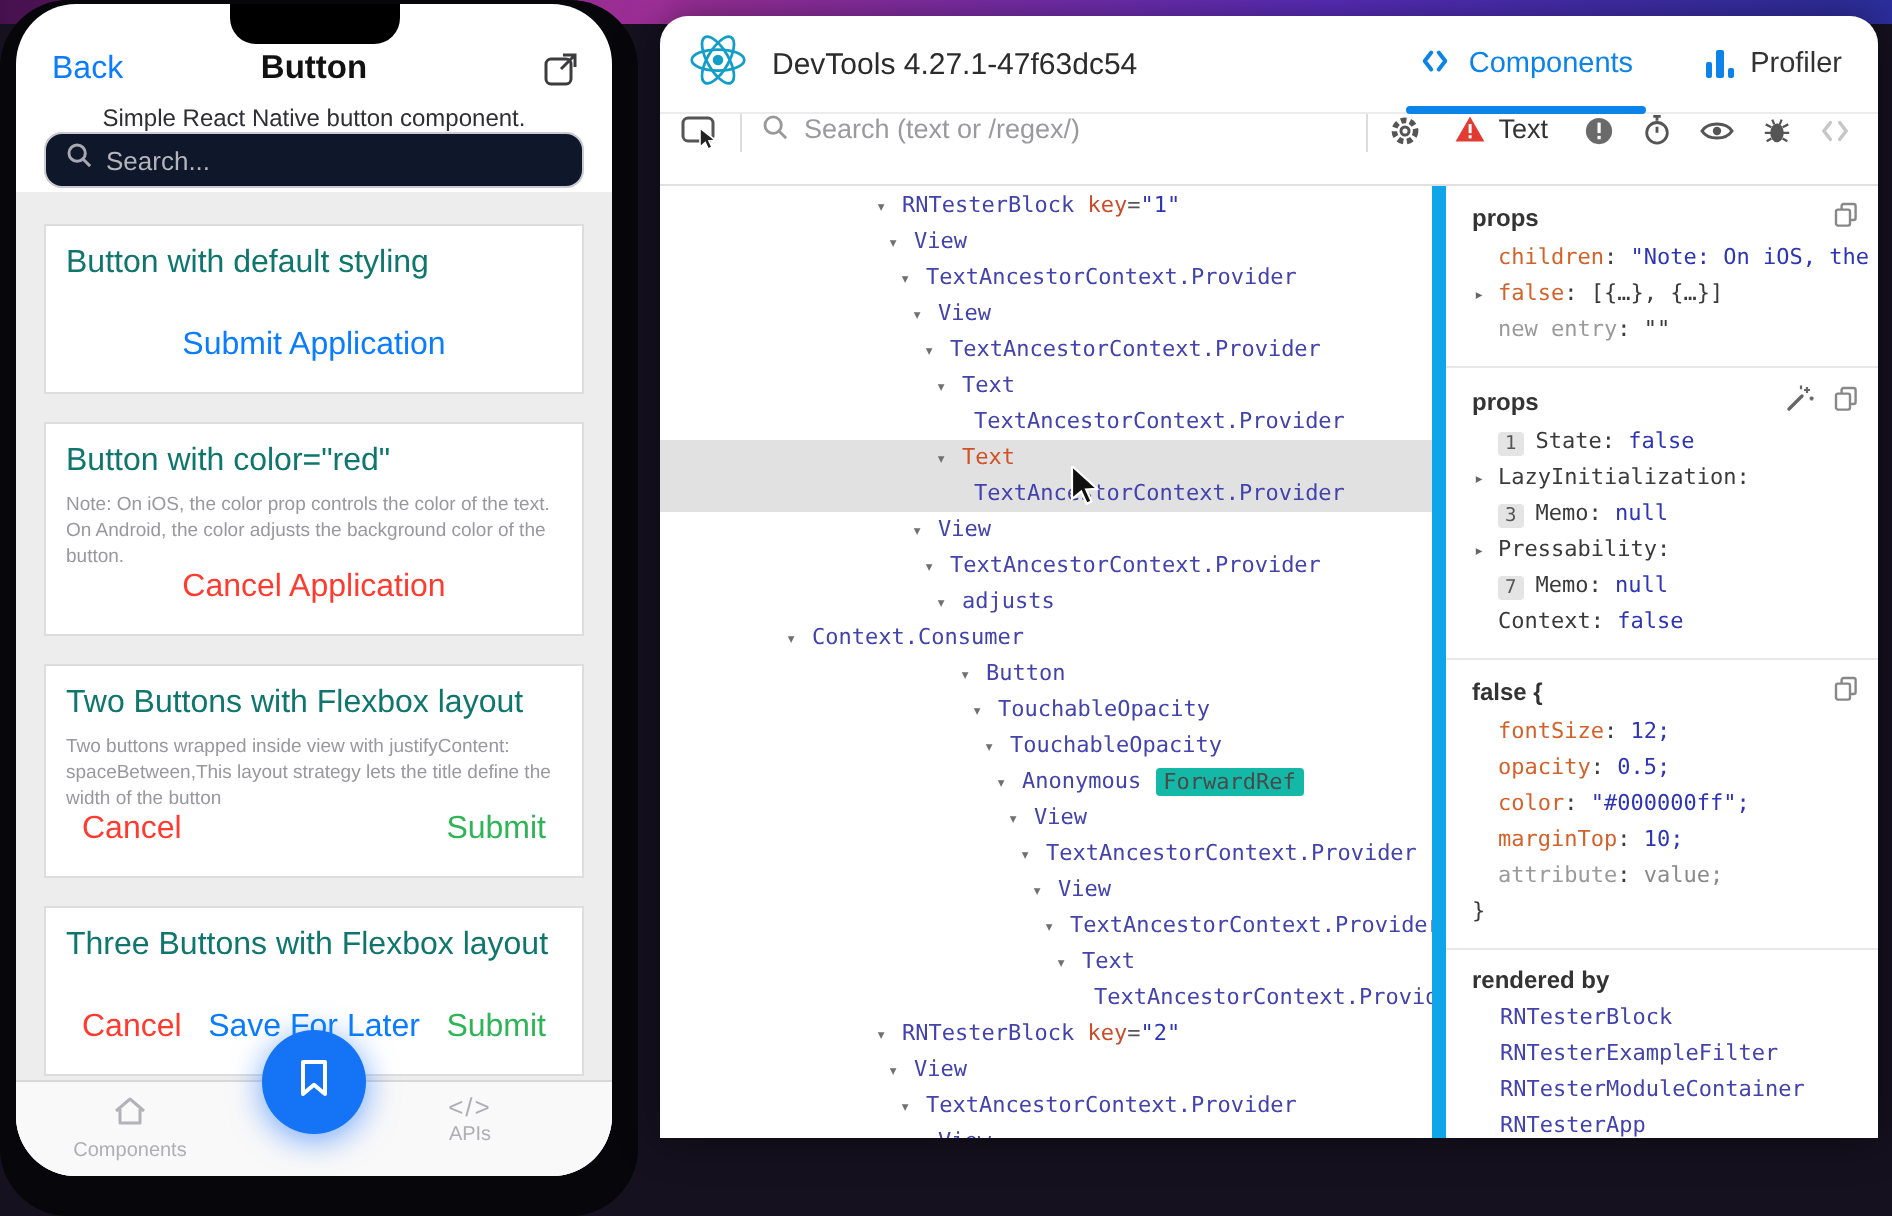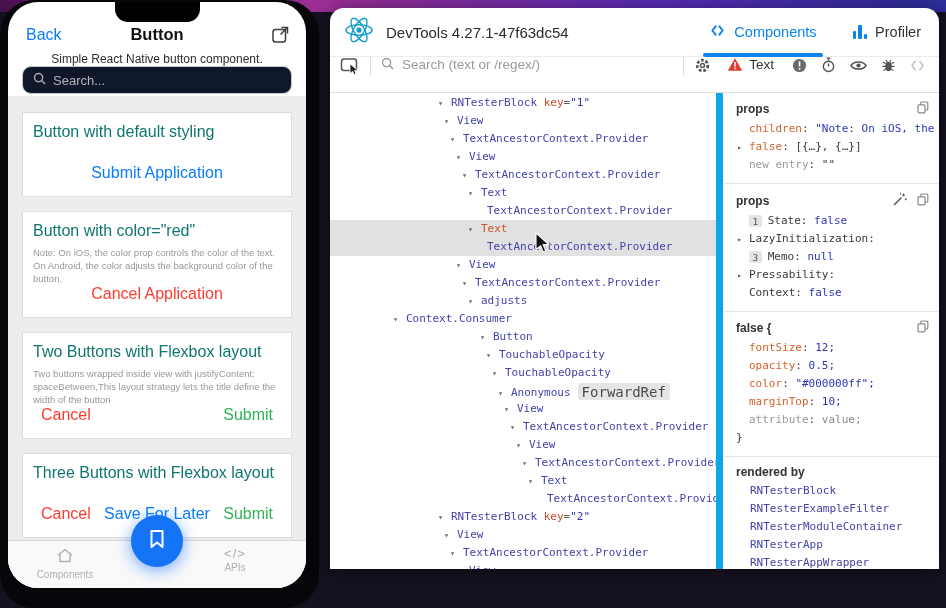--- a/index.html
+++ b/index.html
@@ -55,21 +55,21 @@
   .icgroup{display:flex;align-items:center;gap:14px;margin-left:18px;margin-right:4px}
   .dt-body{display:flex;height:511px}
   
   .tree{width:386px;overflow:hidden;font-family:"DejaVu Sans Mono",monospace;font-size:11px;padding-top:1px}
   .tree-row{height:18px;line-height:18px;white-space:nowrap}
   .tree-row.sel{background:#e1e1e1}
   .arrow{display:inline-block;width:13px;color:#707070;font-size:8.5px}
   .cname{color:#4343ad}
   .cname.orange{color:#cf5228}
   .attr{color:#cb4b2a}.attrval{color:#2d35b5}.eq{color:#555}
-  .badge{background:#e5e5e5;color:#4a4a4a;border-radius:2px;padding:0.5px 4px;font-size:14px;margin-left:7px}
+  .badge{background:#14b8a6;color:#4a4a4a;border-radius:2px;padding:0.5px 4px;font-size:11px;margin-left:7px}
   
   .rightpanel{flex:1;border-left:7px solid #0ea5e9;overflow:hidden;font-family:"DejaVu Sans Mono",monospace;font-size:11px}
   .sect{border-bottom:1px solid #e7e7e7;padding:7px 0 9px}
   .sect-h{display:flex;align-items:center;justify-content:space-between;padding:1px 10px 3px 13px;
     font-family:"Liberation Sans",sans-serif;font-size:12px;font-weight:700;color:#333}
   .h-icons{display:flex;gap:10px;align-items:center}
   .prow{height:18px;line-height:18px;white-space:nowrap;overflow:hidden;padding-left:14px}
   .prow .arr{display:inline-block;width:12px;color:#666;font-size:8.5px}
   .prow .sp{display:inline-block;width:12px}
   .nbadge{background:#e4e4e4;color:#555;border-radius:2px;padding:0.5px 3.5px;font-size:9.5px;margin-right:6px}
@@ -328,20 +328,21 @@
                   </g>
                 </svg>
             </span>
           </span>
         </div>
         <div id="hooks-rows">
             <div class="prow"><span class="sp"></span><span class="nbadge">1</span><span class="k-dark">State</span><span class="colon">:</span><span> </span><span class="v-navy">false</span></div>
             <div class="prow"><span class="arr">▸</span><span class="k-dark">LazyInitialization</span><span class="colon">:</span></div>
             <div class="prow"><span class="sp"></span><span class="nbadge">3</span><span class="k-dark">Memo</span><span class="colon">:</span><span> </span><span class="v-navy">null</span></div>
             <div class="prow"><span class="arr">▸</span><span class="k-dark">Pressability</span><span class="colon">:</span></div>
+            <div class="prow"><span class="sp"></span><span class="nbadge">7</span><span class="k-dark">Memo</span><span class="colon">:</span><span> </span><span class="v-navy">null</span></div>
             <div class="prow"><span class="sp"></span><span class="k-dark">Context</span><span class="colon">:</span><span> </span><span class="v-navy">false</span></div>
           </div>
       </div>
       <div class="sect">
         <div class="sect-h">
             <span>false {</span>
           <span class="h-icons">
               <span>
             <svg width="12" height="13" viewBox="0 0 12 13">
                   <g fill="#fff" stroke="#888" stroke-width="1.2">

